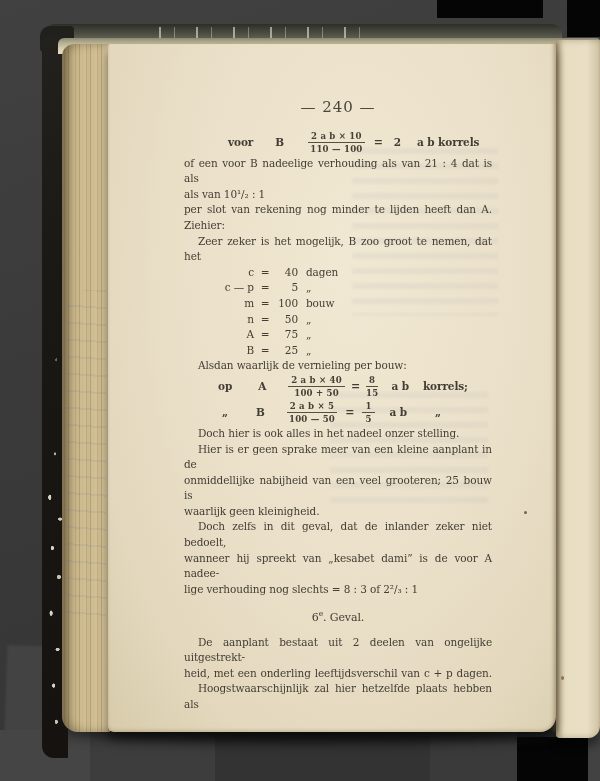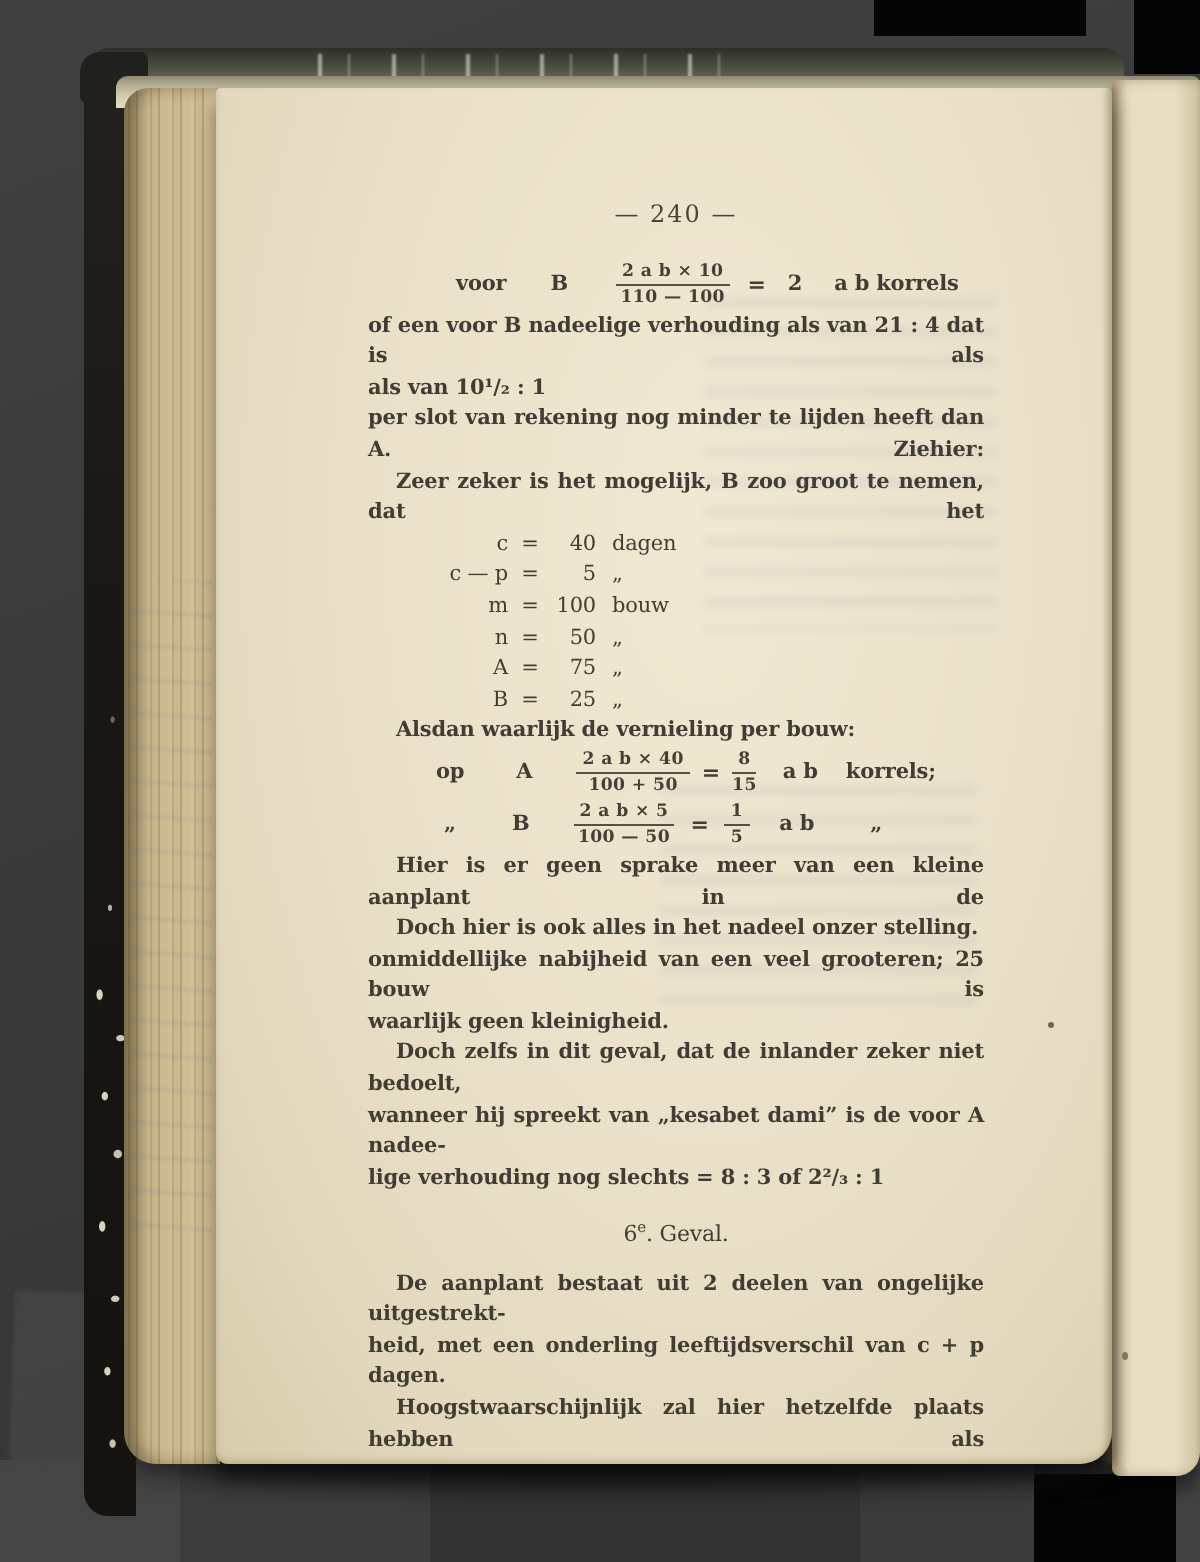--- a/index.html
+++ b/index.html
@@ -67,22 +67,22 @@
   
   .ghost{position:absolute;opacity:.55;filter:blur(1.6px);
          background:repeating-linear-gradient(180deg,rgba(115,128,155,.14) 0 6px,transparent 6px 15px);}
   .g1{left:352px;top:148px;width:146px;height:168px;}
   .g2{left:330px;top:392px;width:158px;height:118px;}
   .dot1{position:absolute;left:524px;top:511px;width:3px;height:3px;border-radius:50%;background:#7a6147;}
   .dot2{position:absolute;left:561px;top:676px;width:3px;height:4px;border-radius:50%;background:#8a7456;}
   
   .content{position:absolute;left:184px;top:100px;width:308px;color:#423d34;
            font-size:10.5px;line-height:15.6px;letter-spacing:-0.1px;}
-  .pageno{text-align:center;font-size:12px;letter-spacing:1px;margin-bottom:14px;color:#4a453b;}
-  .tline{text-align:left;white-space:nowrap;font-weight:bold;}
+  .pageno{text-align:center;font-size:15px;letter-spacing:1px;margin-bottom:14px;color:#4a453b;}
+  .tline{text-align:left;white-space:nowrap;}
   .just{white-space:normal;text-align:justify;text-align-last:justify;}
   .ind{padding-left:14px;}
   .ind.just{padding-left:0;text-indent:14px;}
   
   .fline{display:flex;align-items:center;height:26px;font-weight:bold;}
   .fr{display:inline-block;text-align:center;font-size:8.6px;line-height:10px;letter-spacing:.2px;vertical-align:middle;color:#453f35;}
   .fr .num{display:block;border-bottom:1px solid #574f41;padding:0 3px 1px;}
   .fr .den{display:block;padding-top:1px;}
   .feq{font-size:11px;}
   
@@ -210,22 +210,22 @@
       </span>
       <span class="feq" style="margin-left:8px">=</span>
       <span class="fr" style="margin-left:8px">
         <span class="num">1</span>
         <span class="den">5</span>
       </span>
       <span style="margin-left:15px">a b</span>
       <span style="margin-left:28px">„</span>
     </div>
 
+    <div class="tline ind">Doch hier is ook alles in het nadeel onzer stelling.</div>
     <div class="tline just ind">Hier is er geen sprake meer van een kleine aanplant in de</div>
-    <div class="tline ind">Doch hier is ook alles in het nadeel onzer stelling.</div>
     <div class="tline just">onmiddellijke nabijheid van een veel grooteren; 25 bouw is</div>
     <div class="tline">waarlijk geen kleinigheid.</div>
     <div class="tline just ind">Doch zelfs in dit geval, dat de inlander zeker niet bedoelt,</div>
     <div class="tline just">wanneer hij spreekt van „kesabet dami” is de voor A nadee-</div>
     <div class="tline">lige verhouding nog slechts = 8 : 3 of 2²/₃ : 1</div>
 
     <div class="heading"><span>6</span><sup>e</sup><span>. Geval.</span></div>
 
     <div class="tline just ind">De aanplant bestaat uit 2 deelen van ongelijke uitgestrekt-</div>
     <div class="tline just">heid, met een onderling leeftijdsverschil van c + p dagen.</div>

